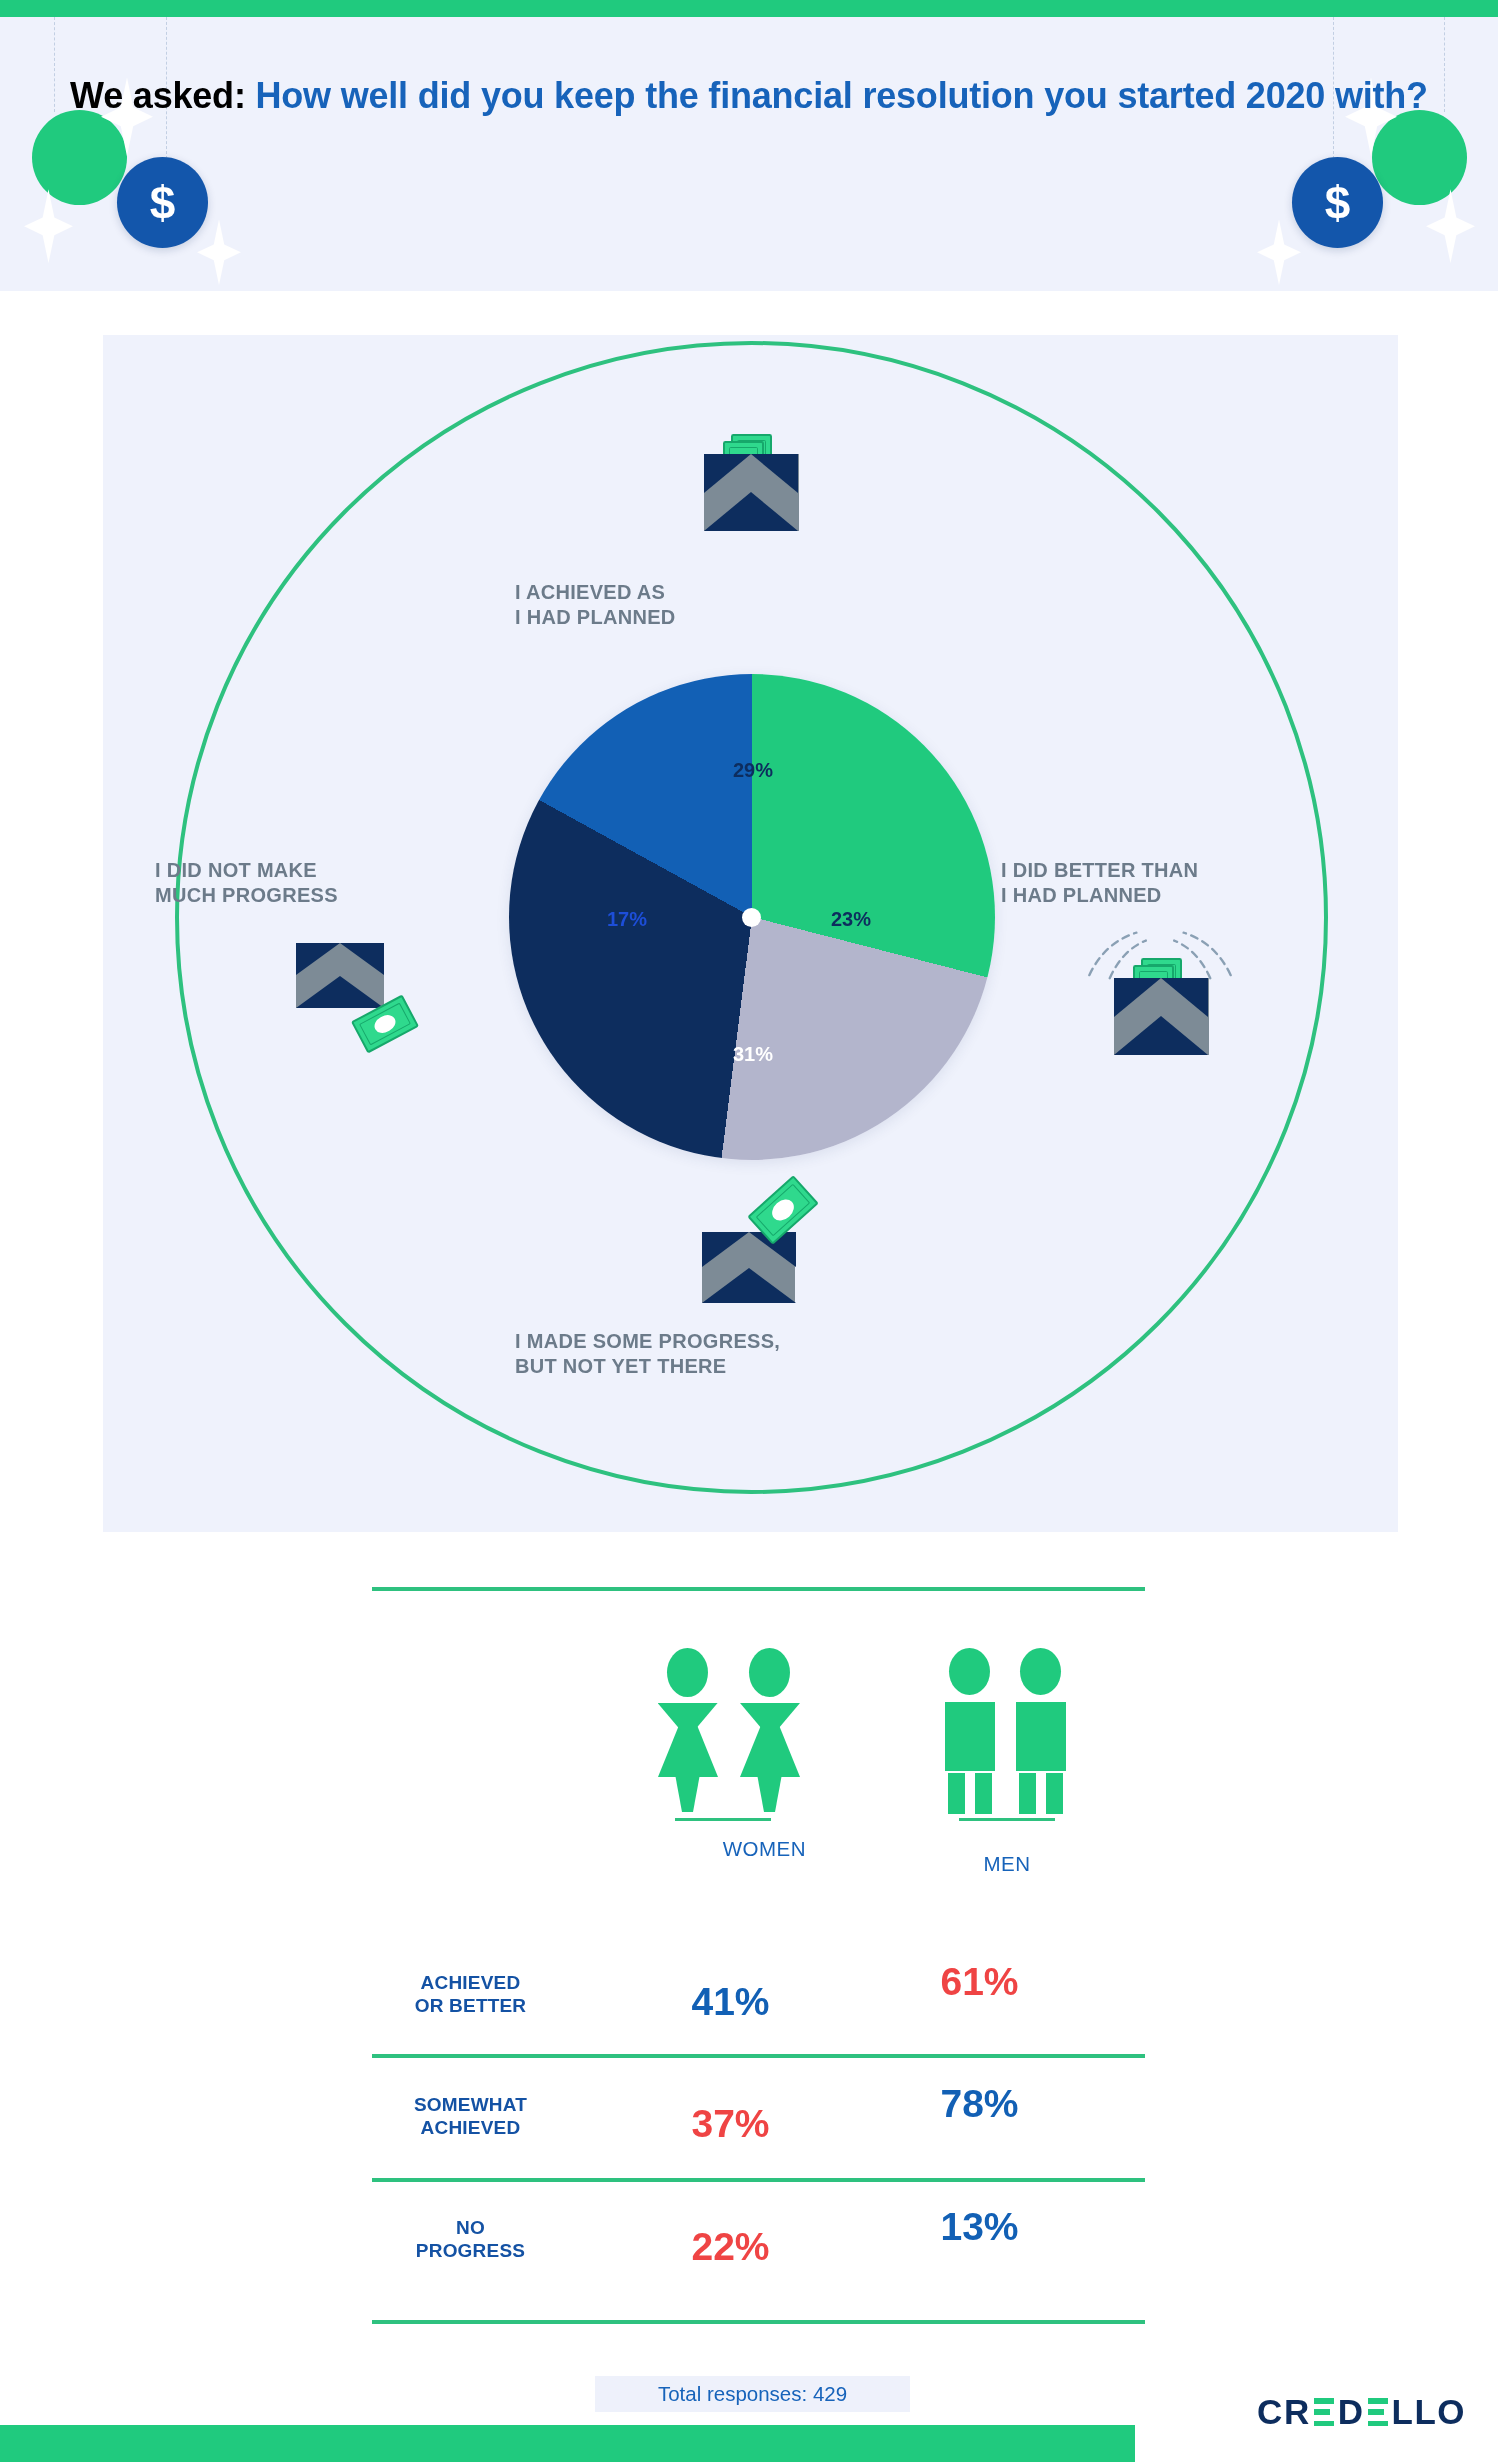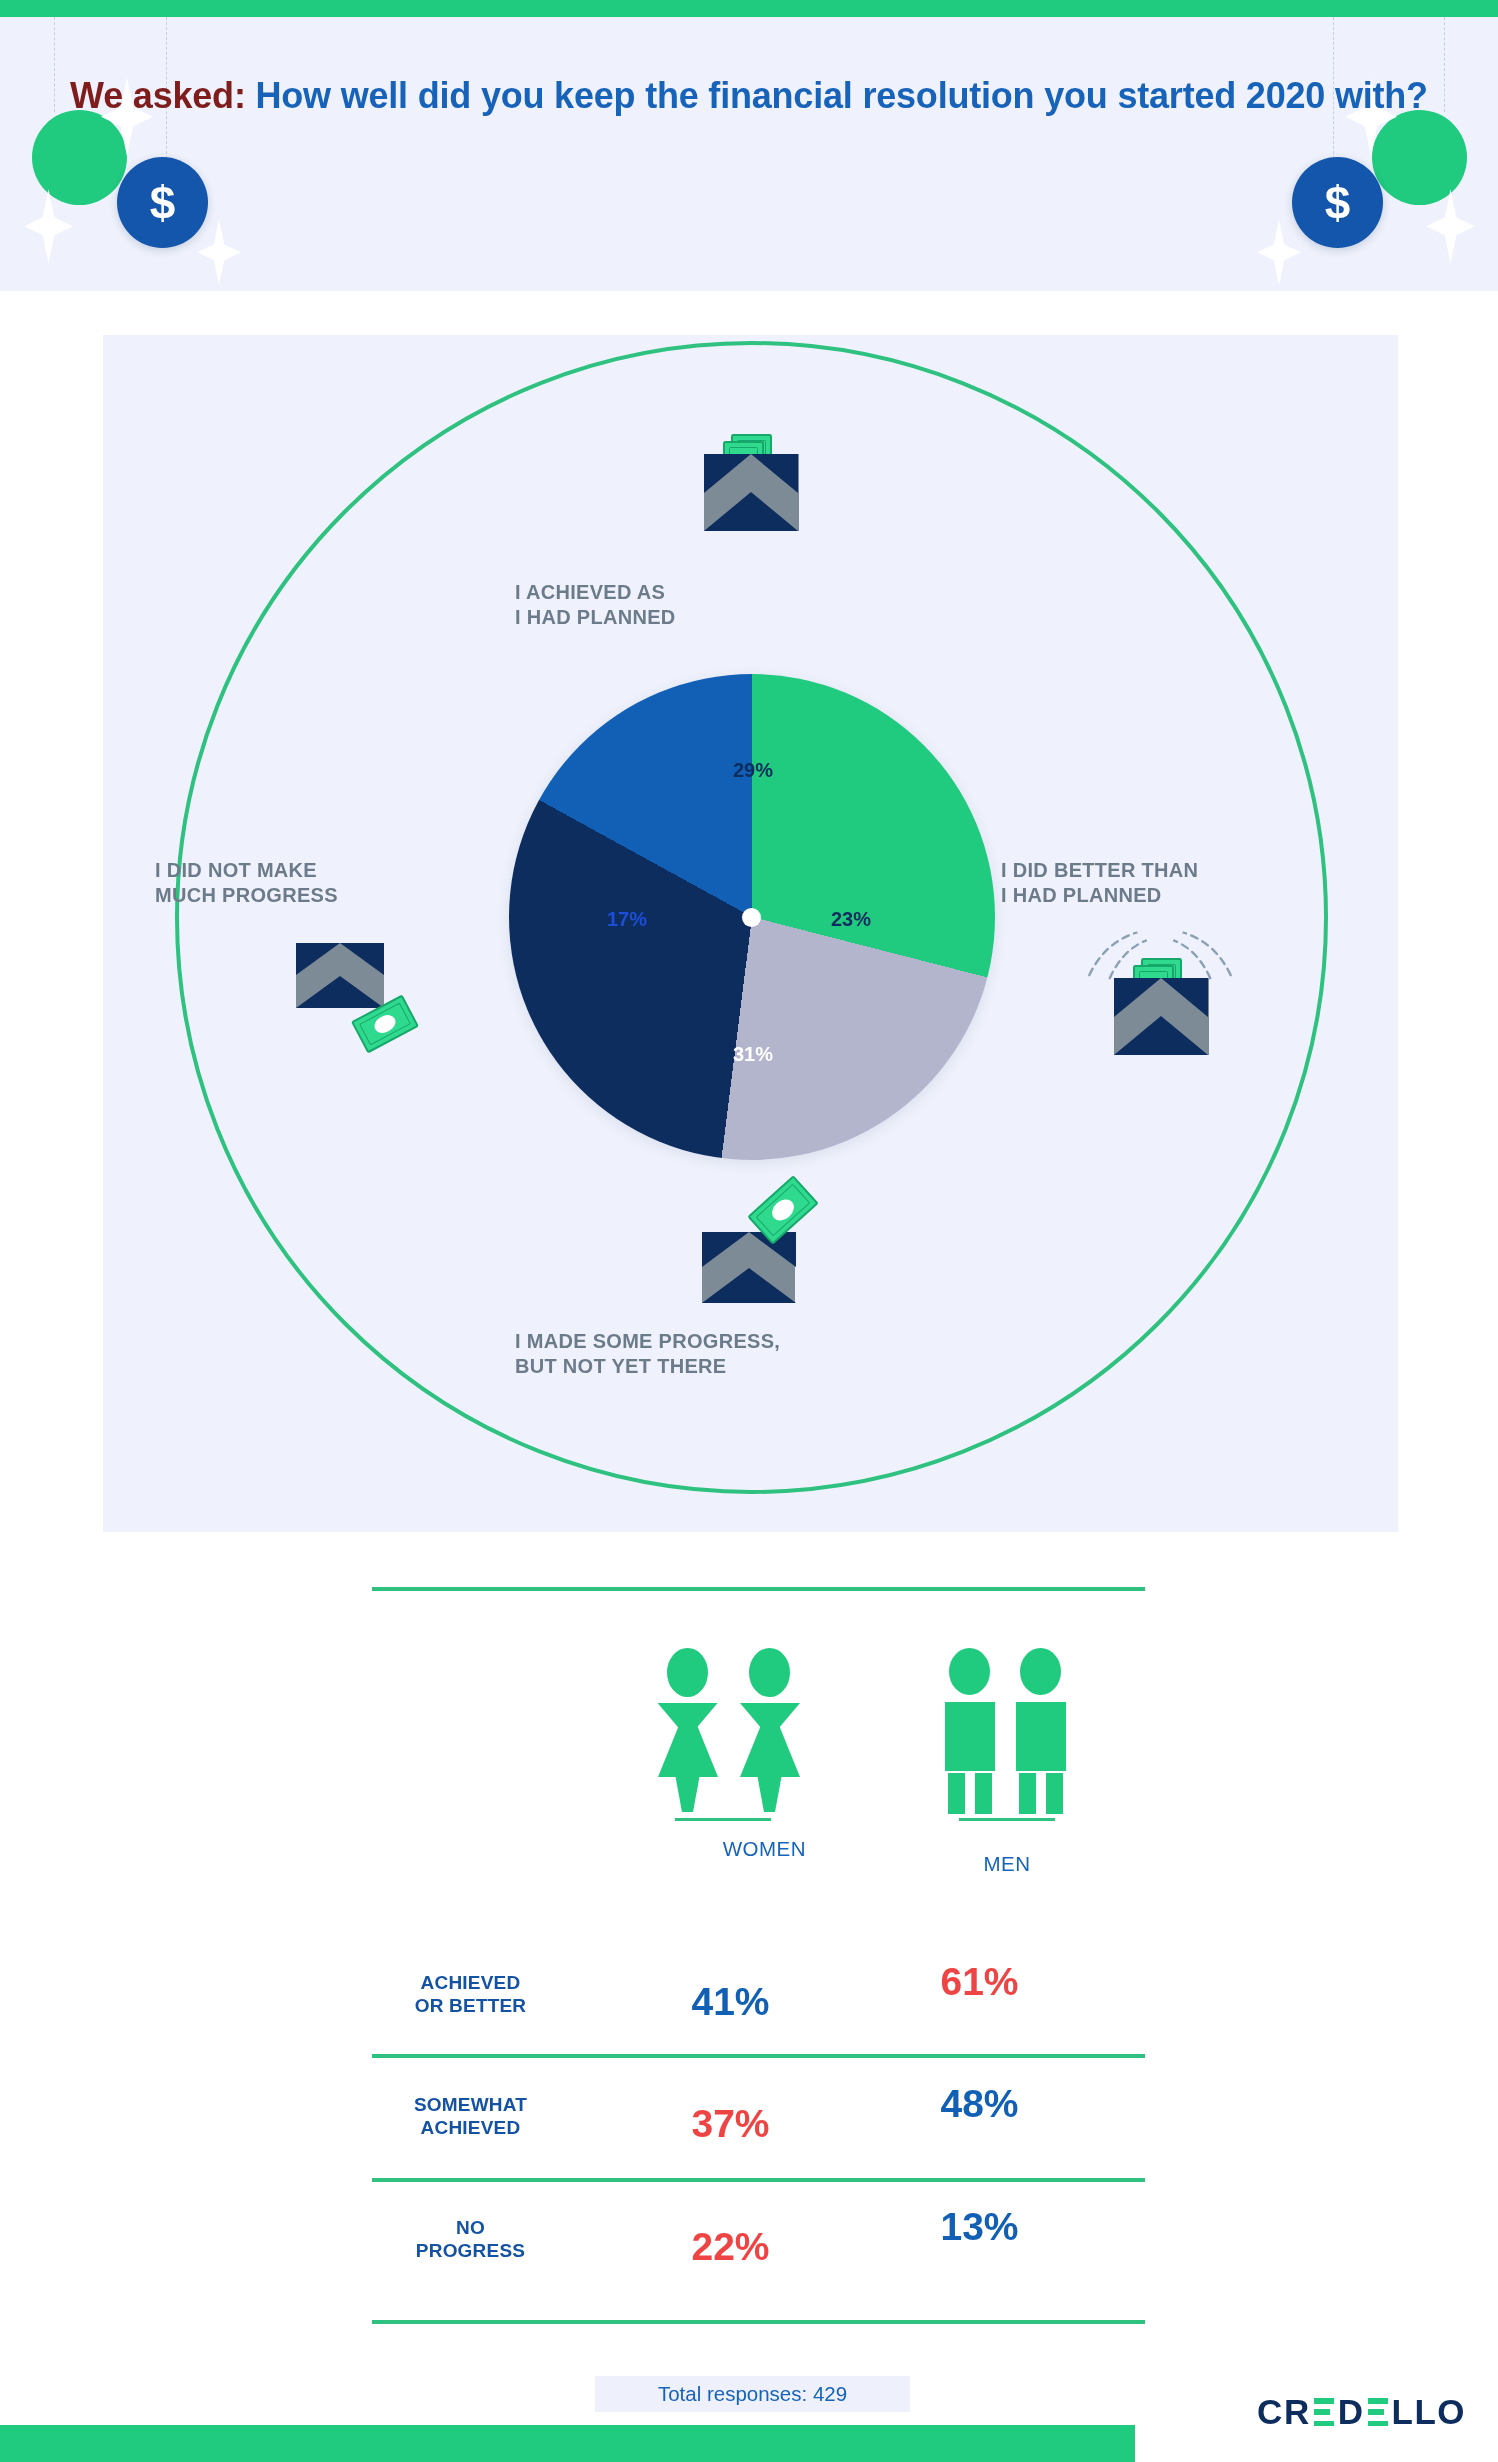--- a/index.html
+++ b/index.html
@@ -27,21 +27,21 @@
     background:#eff2fc;
     overflow:hidden;
   }
   .title {
     position:absolute; left:0; top:57px; width:1498px;
     text-align:center;
     font-size:36px; font-weight:bold; line-height:1.22;
     letter-spacing:-0.2px;
     color:#1763ba;
   }
-  .title .lead { color:#7f1d1d; }
+  .title .lead { color:#000000; }
   .orn-string {
     position:absolute; top:0; width:0;
     border-left:1.6px dashed #9fb3cf;
     opacity:.55;
   }
   .orn-circle-green {
     position:absolute; border-radius:50%;
     background:#20ca7e;
   }
   .orn-coin {
@@ -342,21 +342,21 @@
   <div class="tval men v-green">61%</div>
 </div>
 <div class="rule" style="left:372px; top:2054px; width:773px;"></div>
 
 <div class="trow" style="top:2093px;">
   <div class="tlabel">
     <div>SOMEWHAT</div>
     <div>ACHIEVED</div>
   </div>
   <div class="tval women v-green">37%</div>
-  <div class="tval men v-blue">48%</div>
+  <div class="tval men v-blue">78%</div>
 </div>
 <div class="rule" style="left:372px; top:2178px; width:773px;"></div>
 
 <div class="trow" style="top:2216px;">
   <div class="tlabel">
     <div>NO</div>
     <div>PROGRESS</div>
   </div>
   <div class="tval women v-green">22%</div>
   <div class="tval men v-blue">13%</div>

